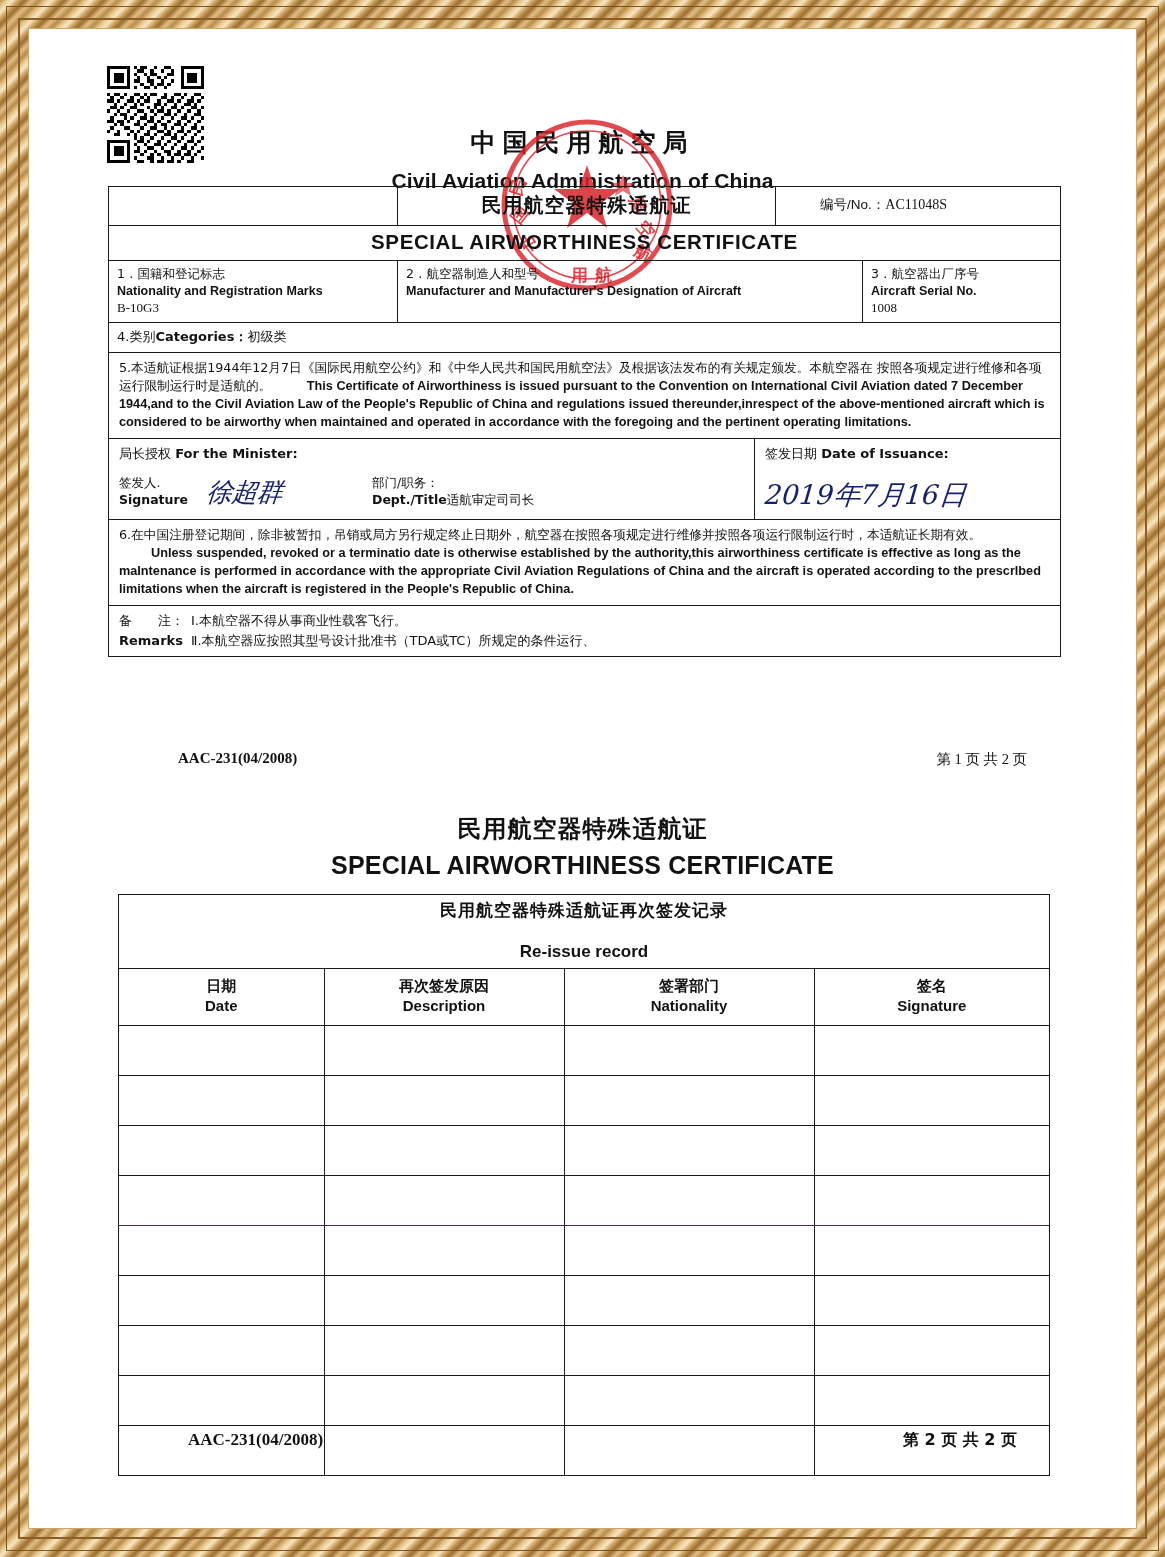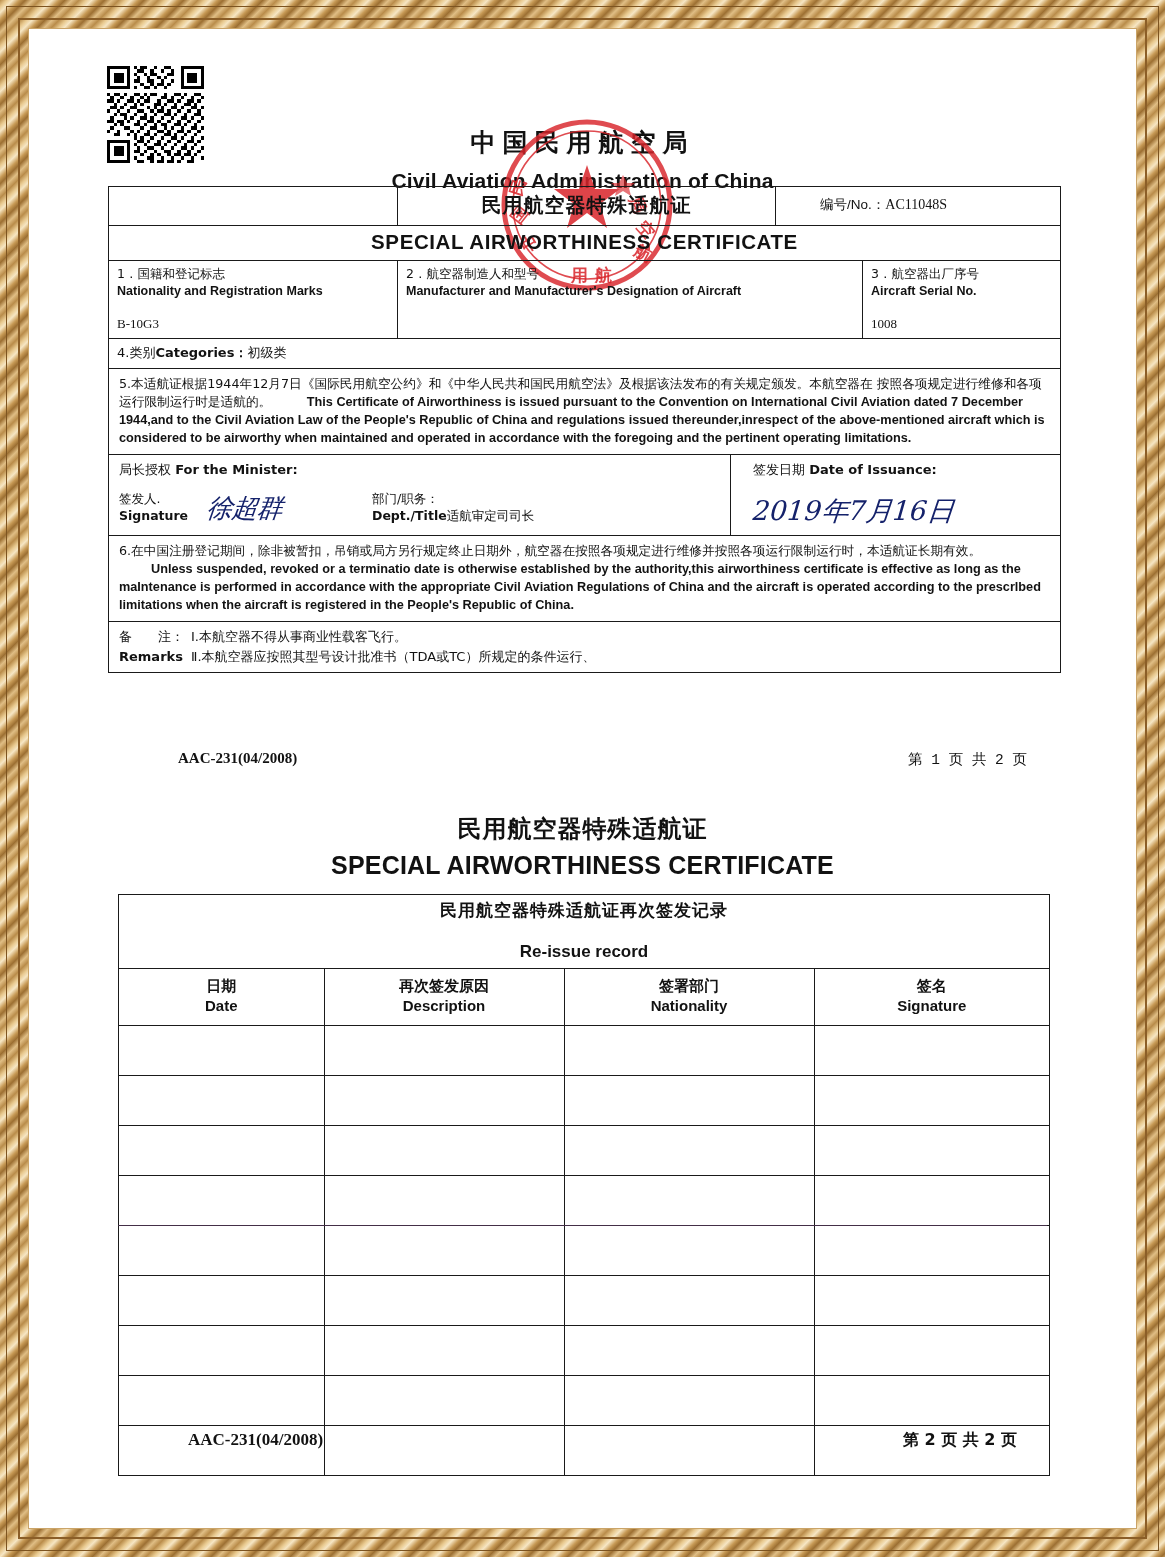--- a/index.html
+++ b/index.html
@@ -131,34 +131,34 @@
     letter-spacing: 0.6px;
     padding: 4px 0 6px;
   }
 
   .fields .f { box-sizing: border-box; padding: 5px 8px 6px; }
   .fields .f1 { width: 288px; }
   .fields .f2 { flex: 1; }
   .fields .f3 { width: 198px; }
   .lbl-cn { font-size: 12.5px; font-family: "DejaVu Sans", sans-serif; }
   .lbl-en { font-size: 12.5px; font-weight: bold; margin-top: 1px; }
-  .val { font-size: 13px; margin-top: 18px; font-family: "Liberation Serif", serif; }
+  .val { font-size: 13px; margin-top: 2px; font-family: "Liberation Serif", serif; }
   .val-cn { font-size: 13px; margin-top: 2px; font-family: "DejaVu Sans", sans-serif; }
 
   .cat { font-size: 13px; font-family: "DejaVu Sans", sans-serif; padding: 5px 8px 6px; }
   .cat b { font-weight: bold; }
 
   .para { padding: 6px 10px 7px; font-size: 12.7px; line-height: 1.42; }
   .para .zh { font-family: "DejaVu Sans", sans-serif; }
   .para .en { font-weight: bold; margin-left: 32px; }
 
   
   .sigrow { display: flex; }
   .sigleft { flex: 1; padding: 6px 10px 8px; }
-  .sigright { width: 285px; padding: 6px 22px; border-left: 1.3px solid #1a1a1a; }
+  .sigright { width: 285px; padding: 6px 10px; border-left: 1.3px solid #1a1a1a; }
   .sig-head { font-size: 13px; font-family: "DejaVu Sans", sans-serif; }
   .sig-head b { font-weight: bold; }
   .sig-body { display: flex; margin-top: 12px; }
   .sig-name-lbl { width: 88px; font-size: 12.5px; font-family: "DejaVu Sans", sans-serif; line-height: 1.35; }
   .sig-name-lbl b { font-weight: bold; }
   .handwrite {
     font-family: "DejaVu Serif", serif;
     font-style: italic;
     font-size: 26px;
     color: #15226b;
@@ -188,21 +188,21 @@
   .footrow {
     position: absolute;
     left: 68px;
     right: 68px;
     top: 712px;
     display: flex;
     justify-content: space-between;
     font-size: 14px;
   }
   .footrow .fl { font-weight: bold; font-family: "Liberation Serif", serif; font-size: 15px; margin-left: 70px;}
-  .footrow .fr { font-family: Liberation Mono, monospace; font-size: 14.5px; margin-right: 30px; text-align: right;}
+  .footrow .fr { font-family: Liberation Serif, serif; font-size: 14.5px; margin-right: 30px; text-align: right;}
 
   
   .p2title {
     position: absolute;
     left: 0; right: 0;
     top: 775px;
     text-align: center;
   }
   .p2title .cn {
     font-size: 24px;

